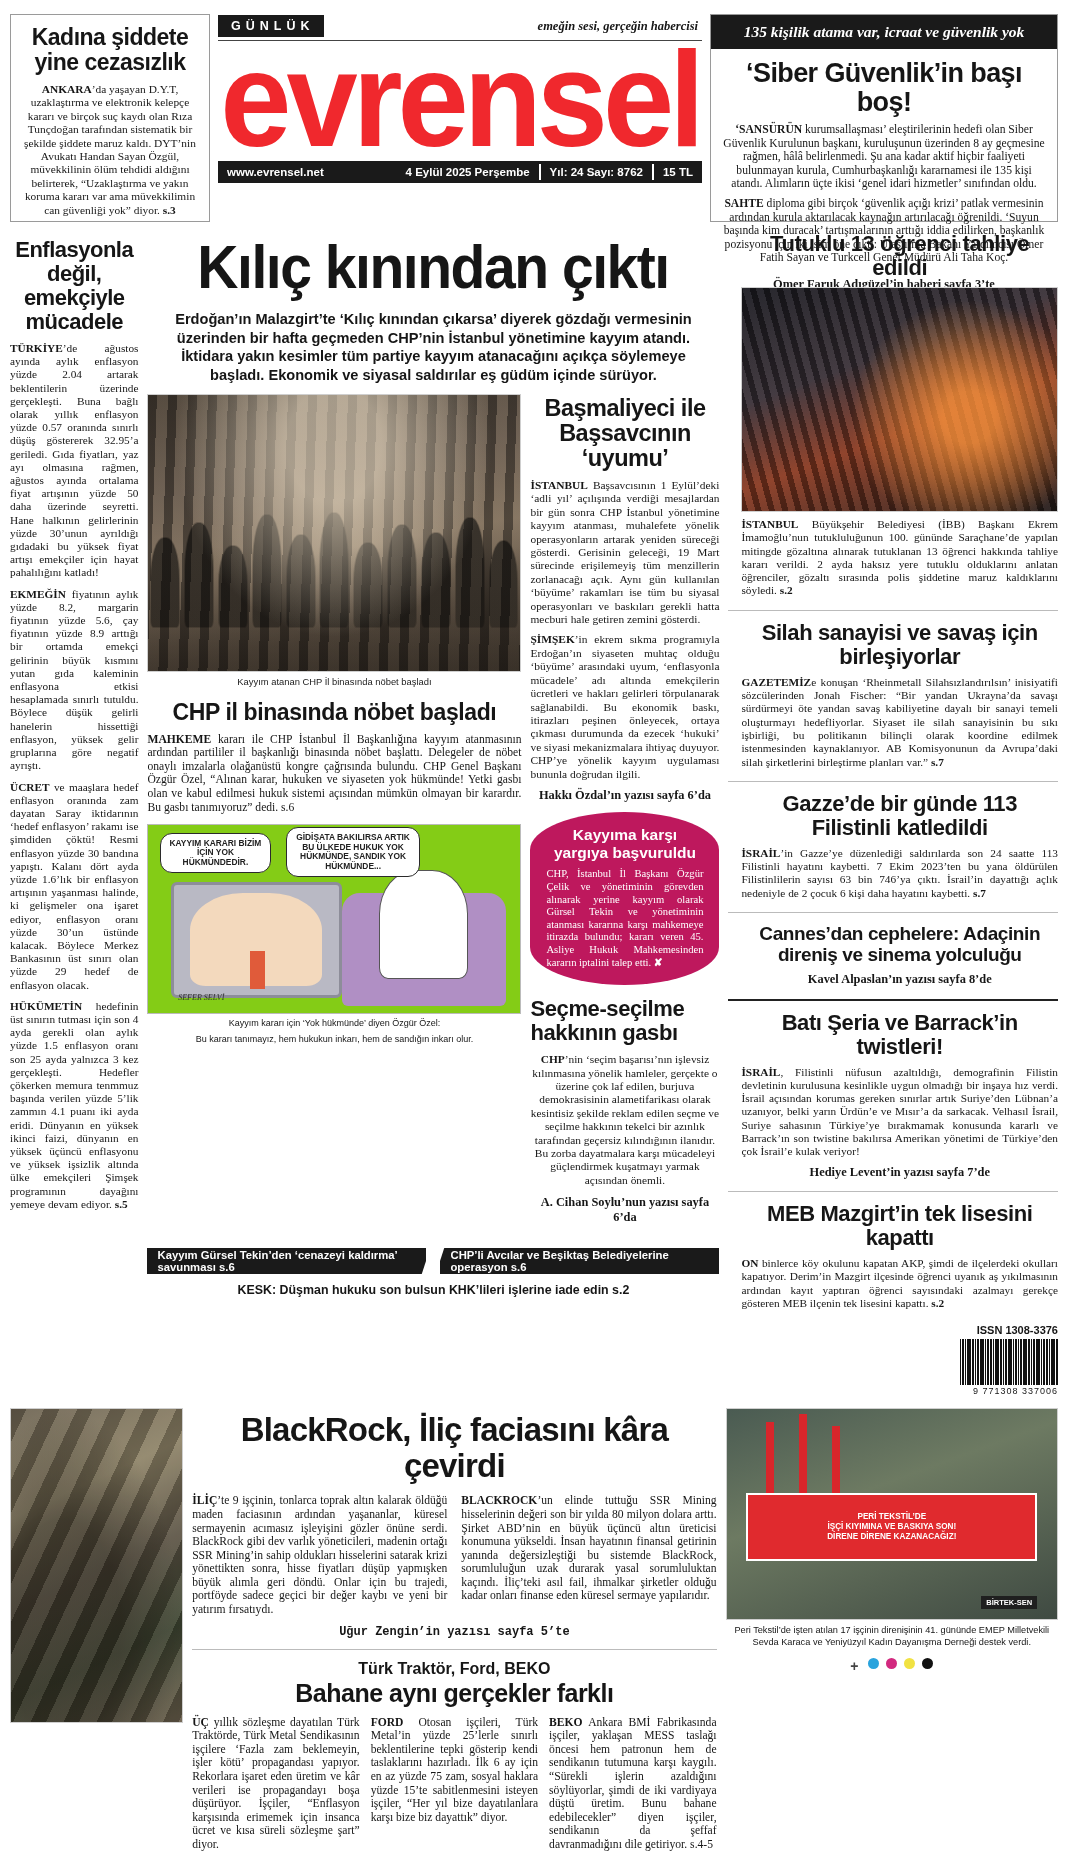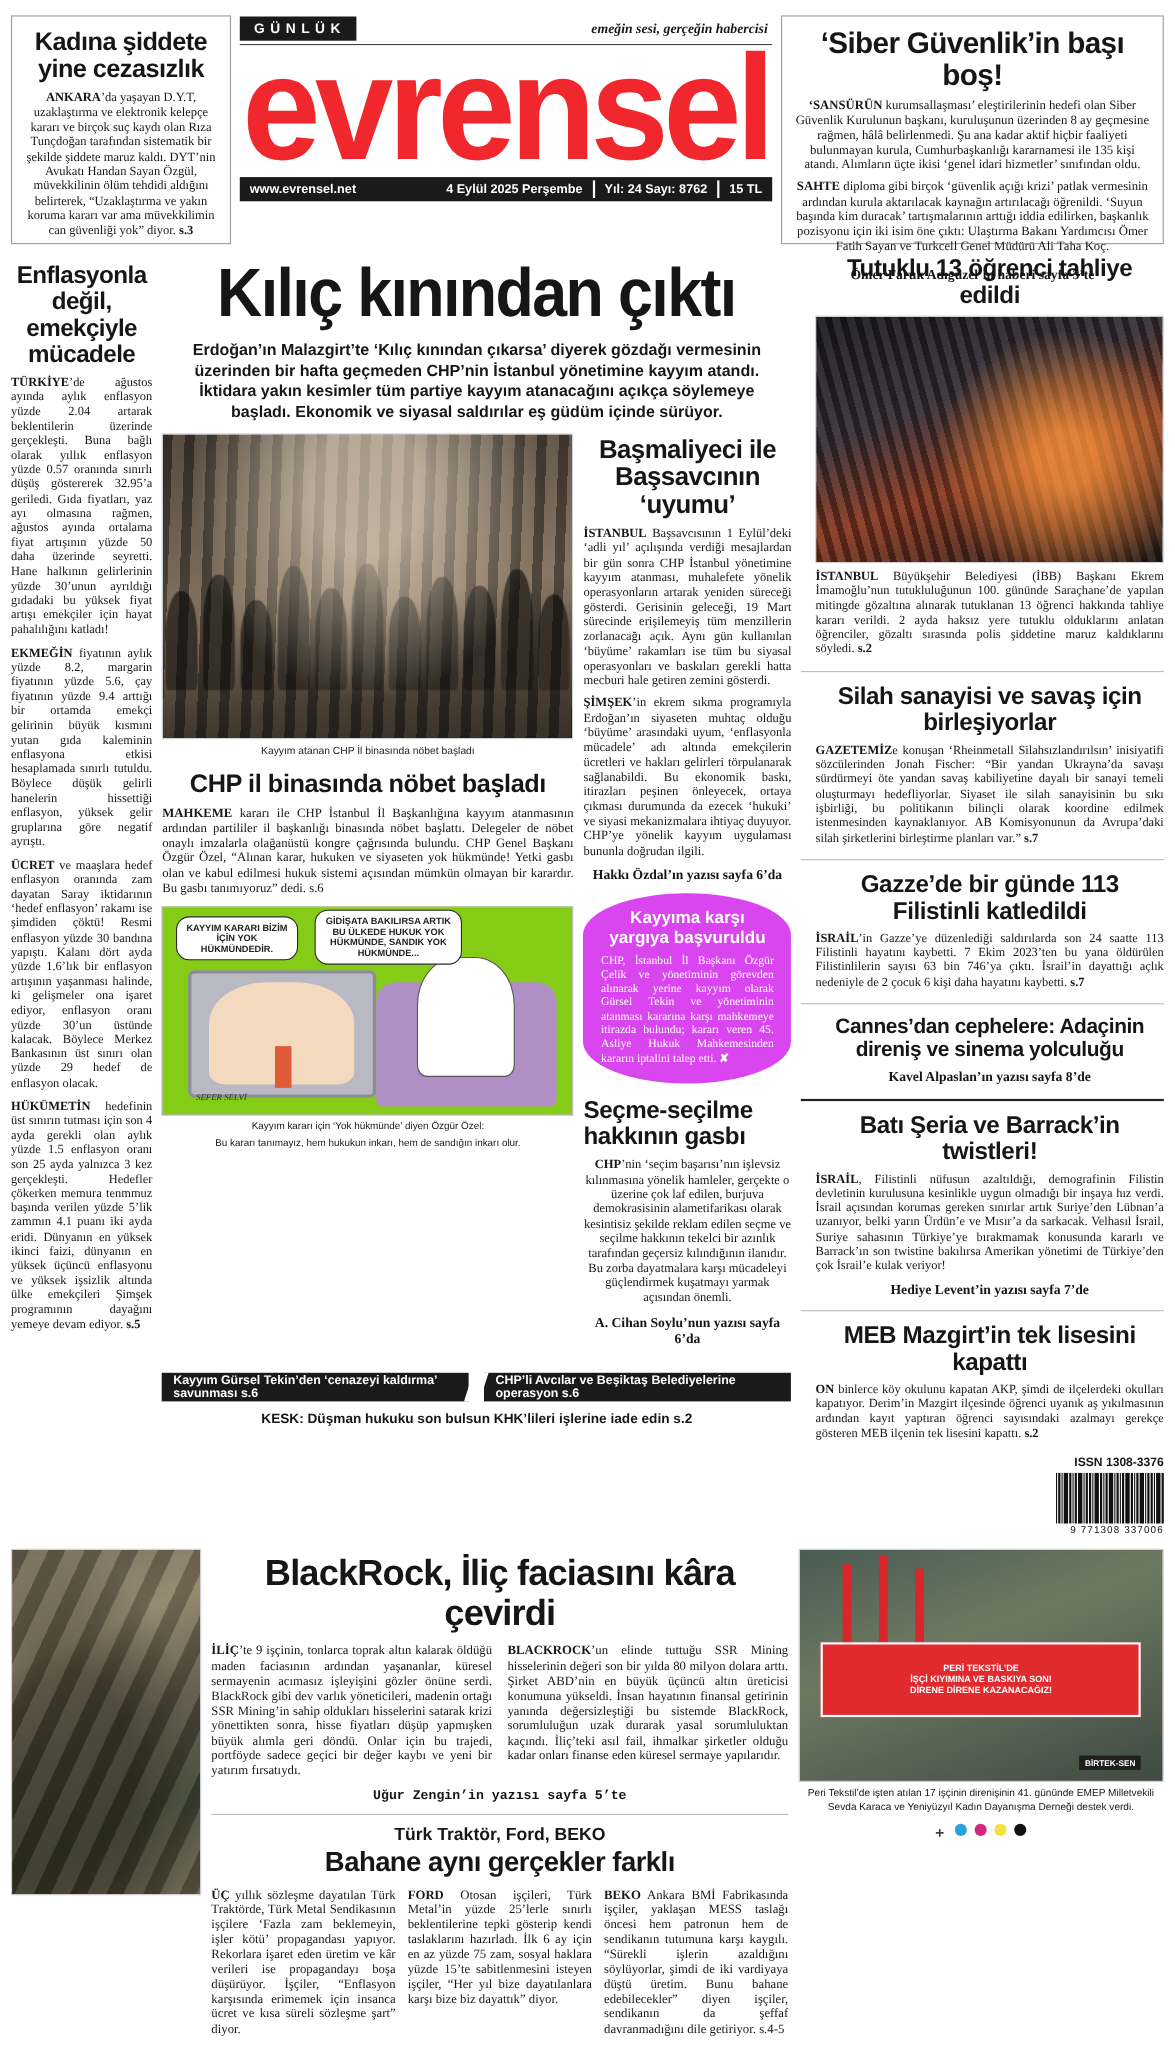--- a/index.html
+++ b/index.html
@@ -175,21 +175,21 @@
     background:#fff; border:1.6px solid #555; border-radius:40% 40% 10% 10%;
   }
   .cartoon .sig {
     position:absolute; left:8%; bottom:6%; font-family:"Liberation Serif", serif;
     font-style:italic; font-size:8px; color:#333;
   }
   .cart-cap { font-family:"Liberation Sans", sans-serif; font-size:9px; line-height:11.5px; text-align:center; margin-top:4px; }
 
   
   .oval {
-    width:100%; background:#d946ef; color:#fff; border-radius:50%/22%;
+    width:100%; background:#be185d; color:#fff; border-radius:50%/22%;
     padding:14px 16px 16px 16px; text-align:center;
   }
   .oval h4 {
     margin:0 0 7px 0; font-family:"Liberation Sans", sans-serif; font-weight:bold;
     font-size:15.5px; line-height:17.5px;
   }
   .oval p { margin:0; font-family:"Liberation Serif", serif; font-size:10.6px; line-height:12.6px; text-align:justify; }
 
   
   .teasers { display:flex; gap:0; margin-top:24px; height:26px; }
@@ -318,38 +318,39 @@
         <div class="seg grow">www.evrensel.net</div>
         <div class="seg">4 Eylül 2025 Perşembe</div>
         <div class="sep"></div>
         <div class="seg">Yıl: 24  Sayı: 8762</div>
         <div class="sep"></div>
         <div class="seg">15 TL</div>
       </div>
     </div>
 
     <div class="box-right">
+      <div class="kicker-black">135 kişilik atama var, icraat ve güvenlik yok</div>
       <h2>‘Siber Güvenlik’in başı boş!</h2>
       <div class="bodytxt">
         <b>‘SANSÜRÜN</b><span> kurumsallaşması’ eleştirilerinin hedefi olan Siber Güvenlik Kurulunun başkanı, kuruluşunun üzerinden 8 ay geçmesine rağmen, hâlâ belirlenmedi. Şu ana kadar aktif hiçbir faaliyeti bulunmayan kurula, Cumhurbaşkanlığı kararnamesi ile 135 kişi atandı. Alımların üçte ikisi ‘genel idari hizmetler’ sınıfından oldu.</span>
       </div>
       <div class="bodytxt">
         <b>SAHTE</b><span> diploma gibi birçok ‘güvenlik açığı krizi’ patlak vermesinin ardından kurula aktarılacak kaynağın artırılacağı öğrenildi. ‘Suyun başında kim duracak’ tartışmalarının arttığı iddia edilirken, başkanlık pozisyonu için iki isim öne çıktı: Ulaştırma Bakanı Yardımcısı Ömer Fatih Sayan ve Turkcell Genel Müdürü Ali Taha Koç.</span>
       </div>
       <div class="byline">Ömer Faruk Adıgüzel’in haberi sayfa 3’te</div>
     </div>
   </div>
 
   <div class="main">
 
     <div class="col-l">
       <h2>Enflasyonla değil, emekçiyle mücadele</h2>
       <div class="bodytxt">
         <p><b>TÜRKİYE</b><span>’de ağustos ayında aylık enflasyon yüzde 2.04 artarak beklentilerin üzerinde gerçekleşti. Buna bağlı olarak yıllık enflasyon yüzde 0.57 oranında sınırlı düşüş göstererek 32.95’a geriledi. Gıda fiyatları, yaz ayı olmasına rağmen, ağustos ayında ortalama fiyat artışının yüzde 50 daha üzerinde seyretti. Hane halkının gelirlerinin yüzde 30’unun ayrıldığı gıdadaki bu yüksek fiyat artışı emekçiler için hayat pahalılığını katladı!</span></p>
-        <p><b>EKMEĞİN</b><span> fiyatının aylık yüzde 8.2, margarin fiyatının yüzde 5.6, çay fiyatının yüzde 9.4 arttığı bir ortamda emekçi gelirinin büyük kısmını yutan gıda kaleminin enflasyona etkisi hesaplamada sınırlı tutuldu. Böylece düşük gelirli hanelerin hissettiği enflasyon, yüksek gelir gruplarına göre negatif ayrıştı.</span></p>
+        <p><b>EKMEĞİN</b><span> fiyatının aylık yüzde 8.2, margarin fiyatının yüzde 5.6, çay fiyatının yüzde 8.9 arttığı bir ortamda emekçi gelirinin büyük kısmını yutan gıda kaleminin enflasyona etkisi hesaplamada sınırlı tutuldu. Böylece düşük gelirli hanelerin hissettiği enflasyon, yüksek gelir gruplarına göre negatif ayrıştı.</span></p>
         <p><b>ÜCRET</b><span> ve maaşlara hedef enflasyon oranında zam dayatan Saray iktidarının ‘hedef enflasyon’ rakamı ise şimdiden çöktü! Resmi enflasyon yüzde 30 bandına yapıştı. Kalanı dört ayda yüzde 1.6’lık bir enflasyon artışının yaşanması halinde, ki gelişmeler ona işaret ediyor, enflasyon oranı yüzde 30’un üstünde kalacak. Böylece Merkez Bankasının üst sınırı olan yüzde 29 hedef de enflasyon olacak.</span></p>
         <p><b>HÜKÜMETİN</b><span> hedefinin üst sınırın tutması için son 4 ayda gerekli olan aylık yüzde 1.5 enflasyon oranı son 25 ayda yalnızca 3 kez gerçekleşti. Hedefler çökerken memura tenmmuz başında verilen yüzde 5’lik zammın 4.1 puanı iki ayda eridi. Dünyanın en yüksek ikinci faizi, dünyanın en yüksek üçüncü enflasyonu ve yüksek işsizlik altında ülke emekçileri Şimşek programının dayağını yemeye devam ediyor.</span> <b>s.5</b></p>
       </div>
     </div>
 
     <div class="col-c">
 
       <div class="hl-main">Kılıç kınından çıktı</div>
       <div class="lead">Erdoğan’ın Malazgirt’te ‘Kılıç kınından çıkarsa’ diyerek gözdağı vermesinin üzerinden bir hafta geçmeden CHP’nin İstanbul yönetimine kayyım atandı. İktidara yakın kesimler tüm partiye kayyım atanacağını açıkça söylemeye başladı. Ekonomik ve siyasal saldırılar eş güdüm içinde sürüyor.</div>
 

